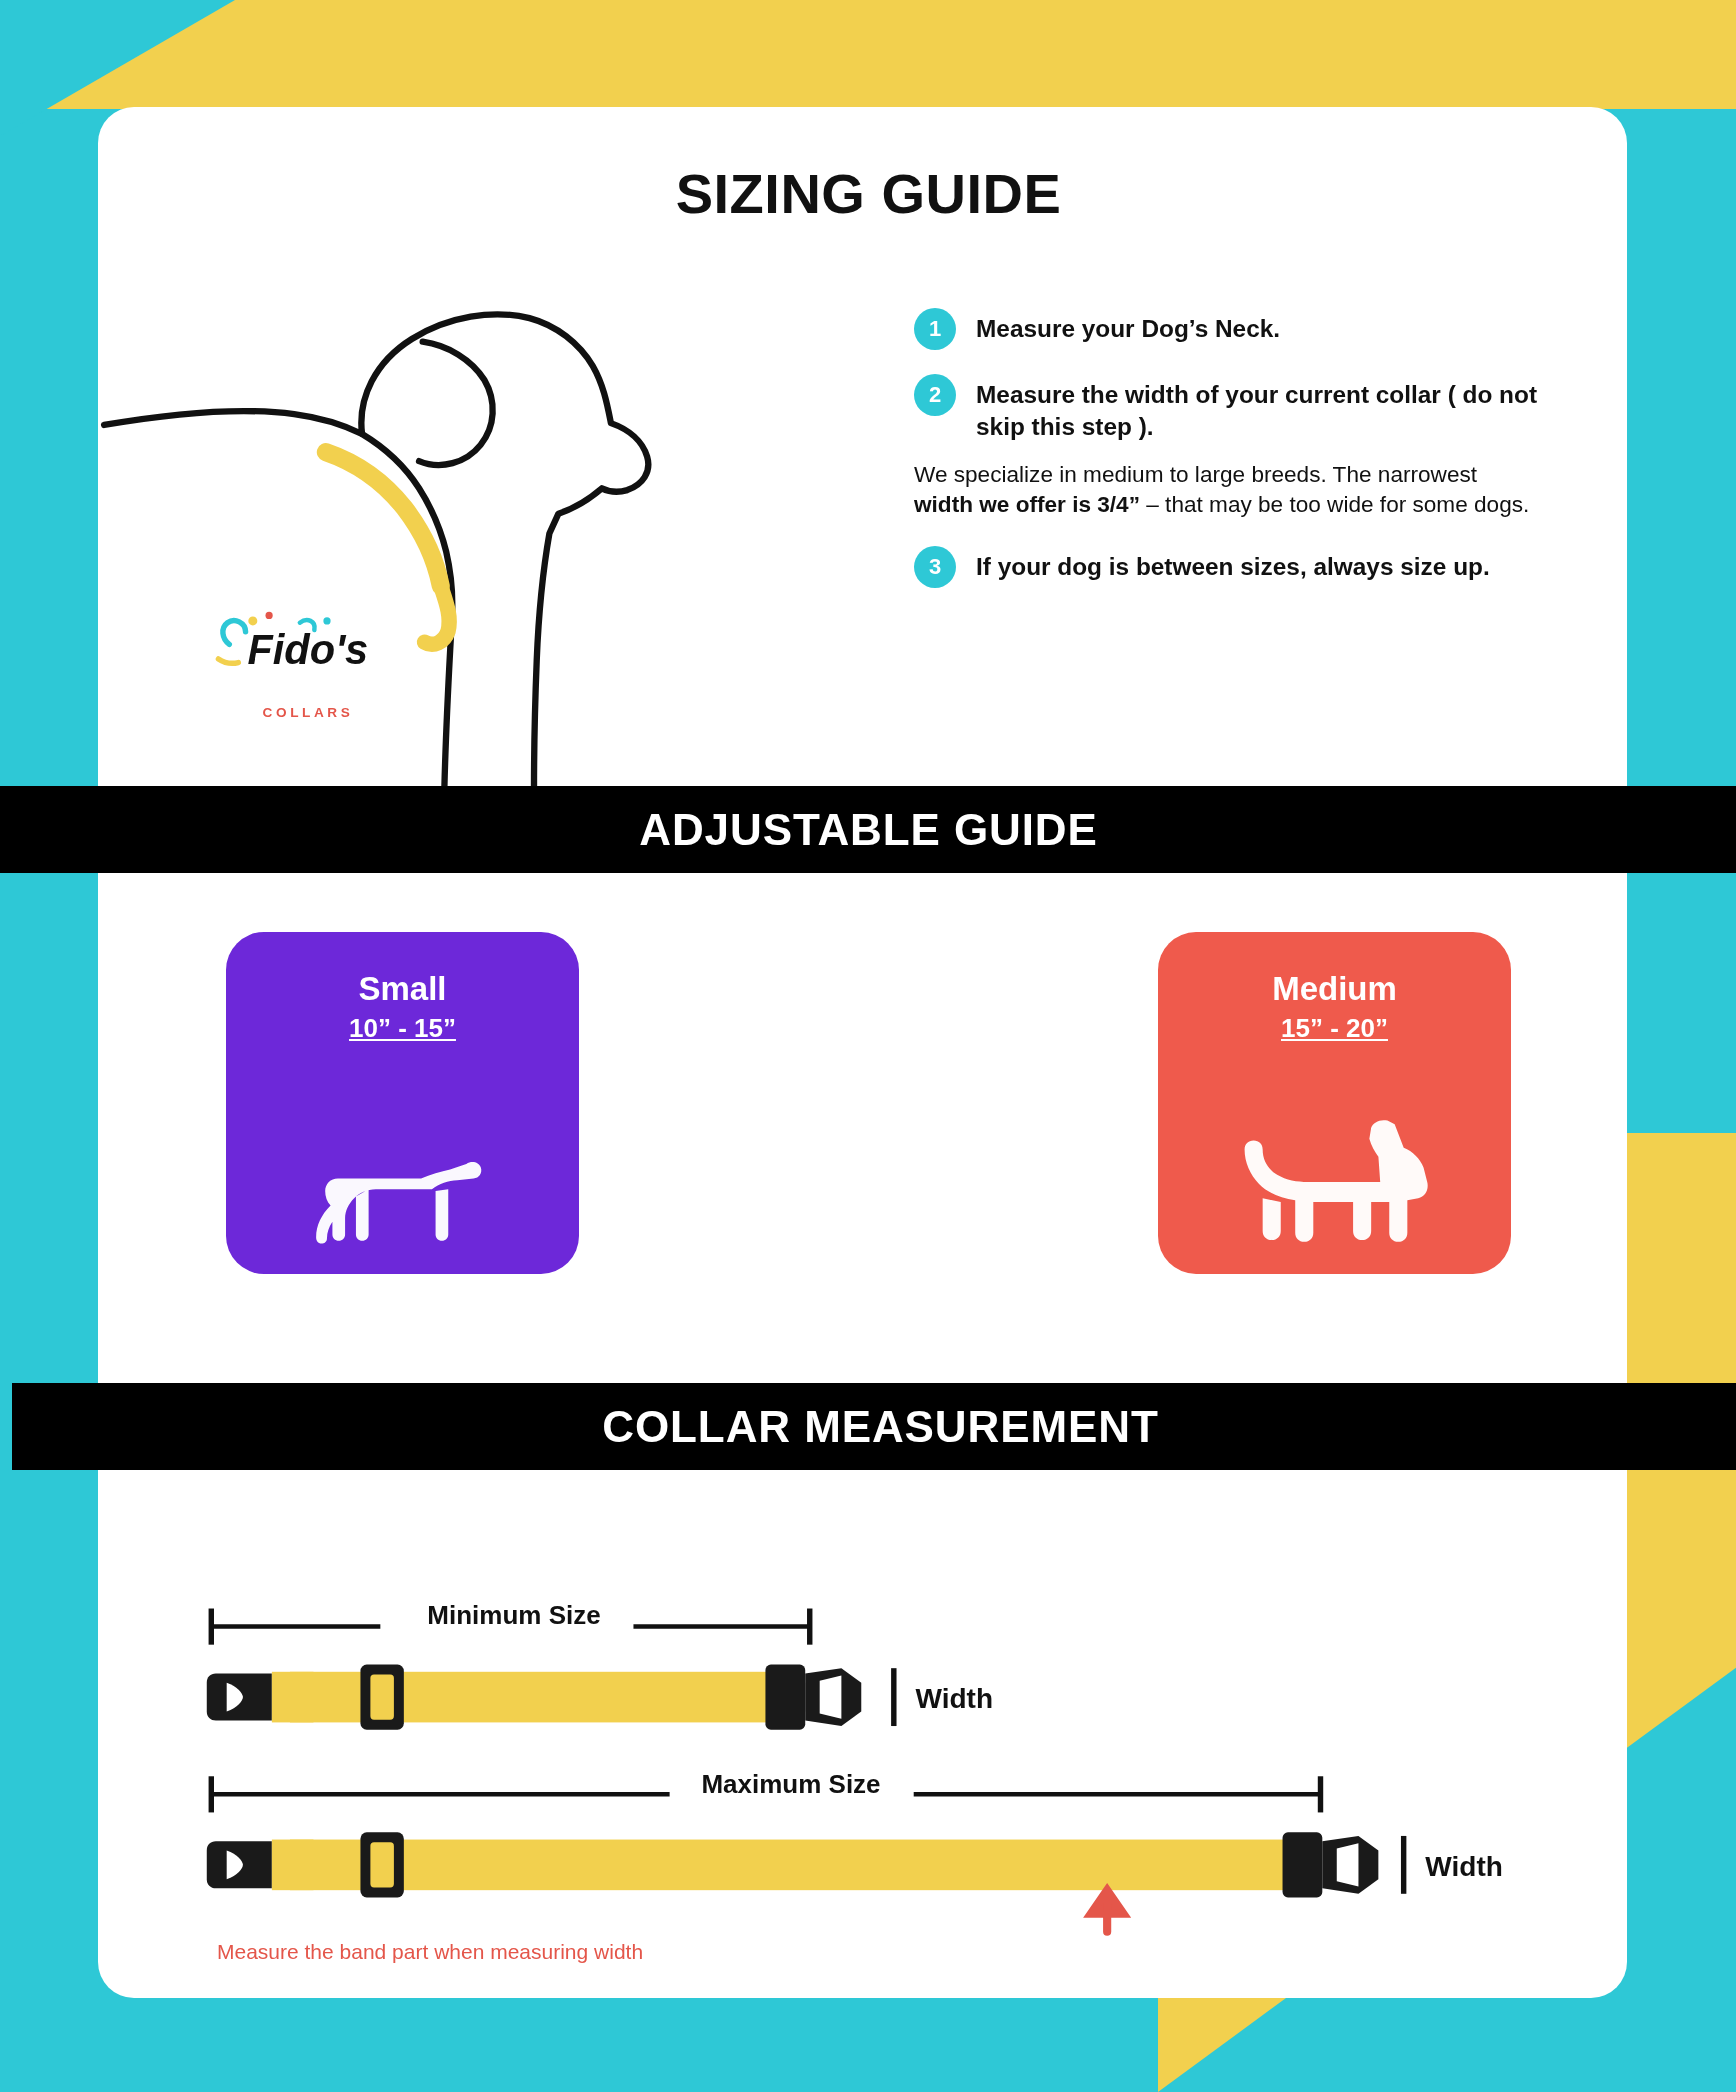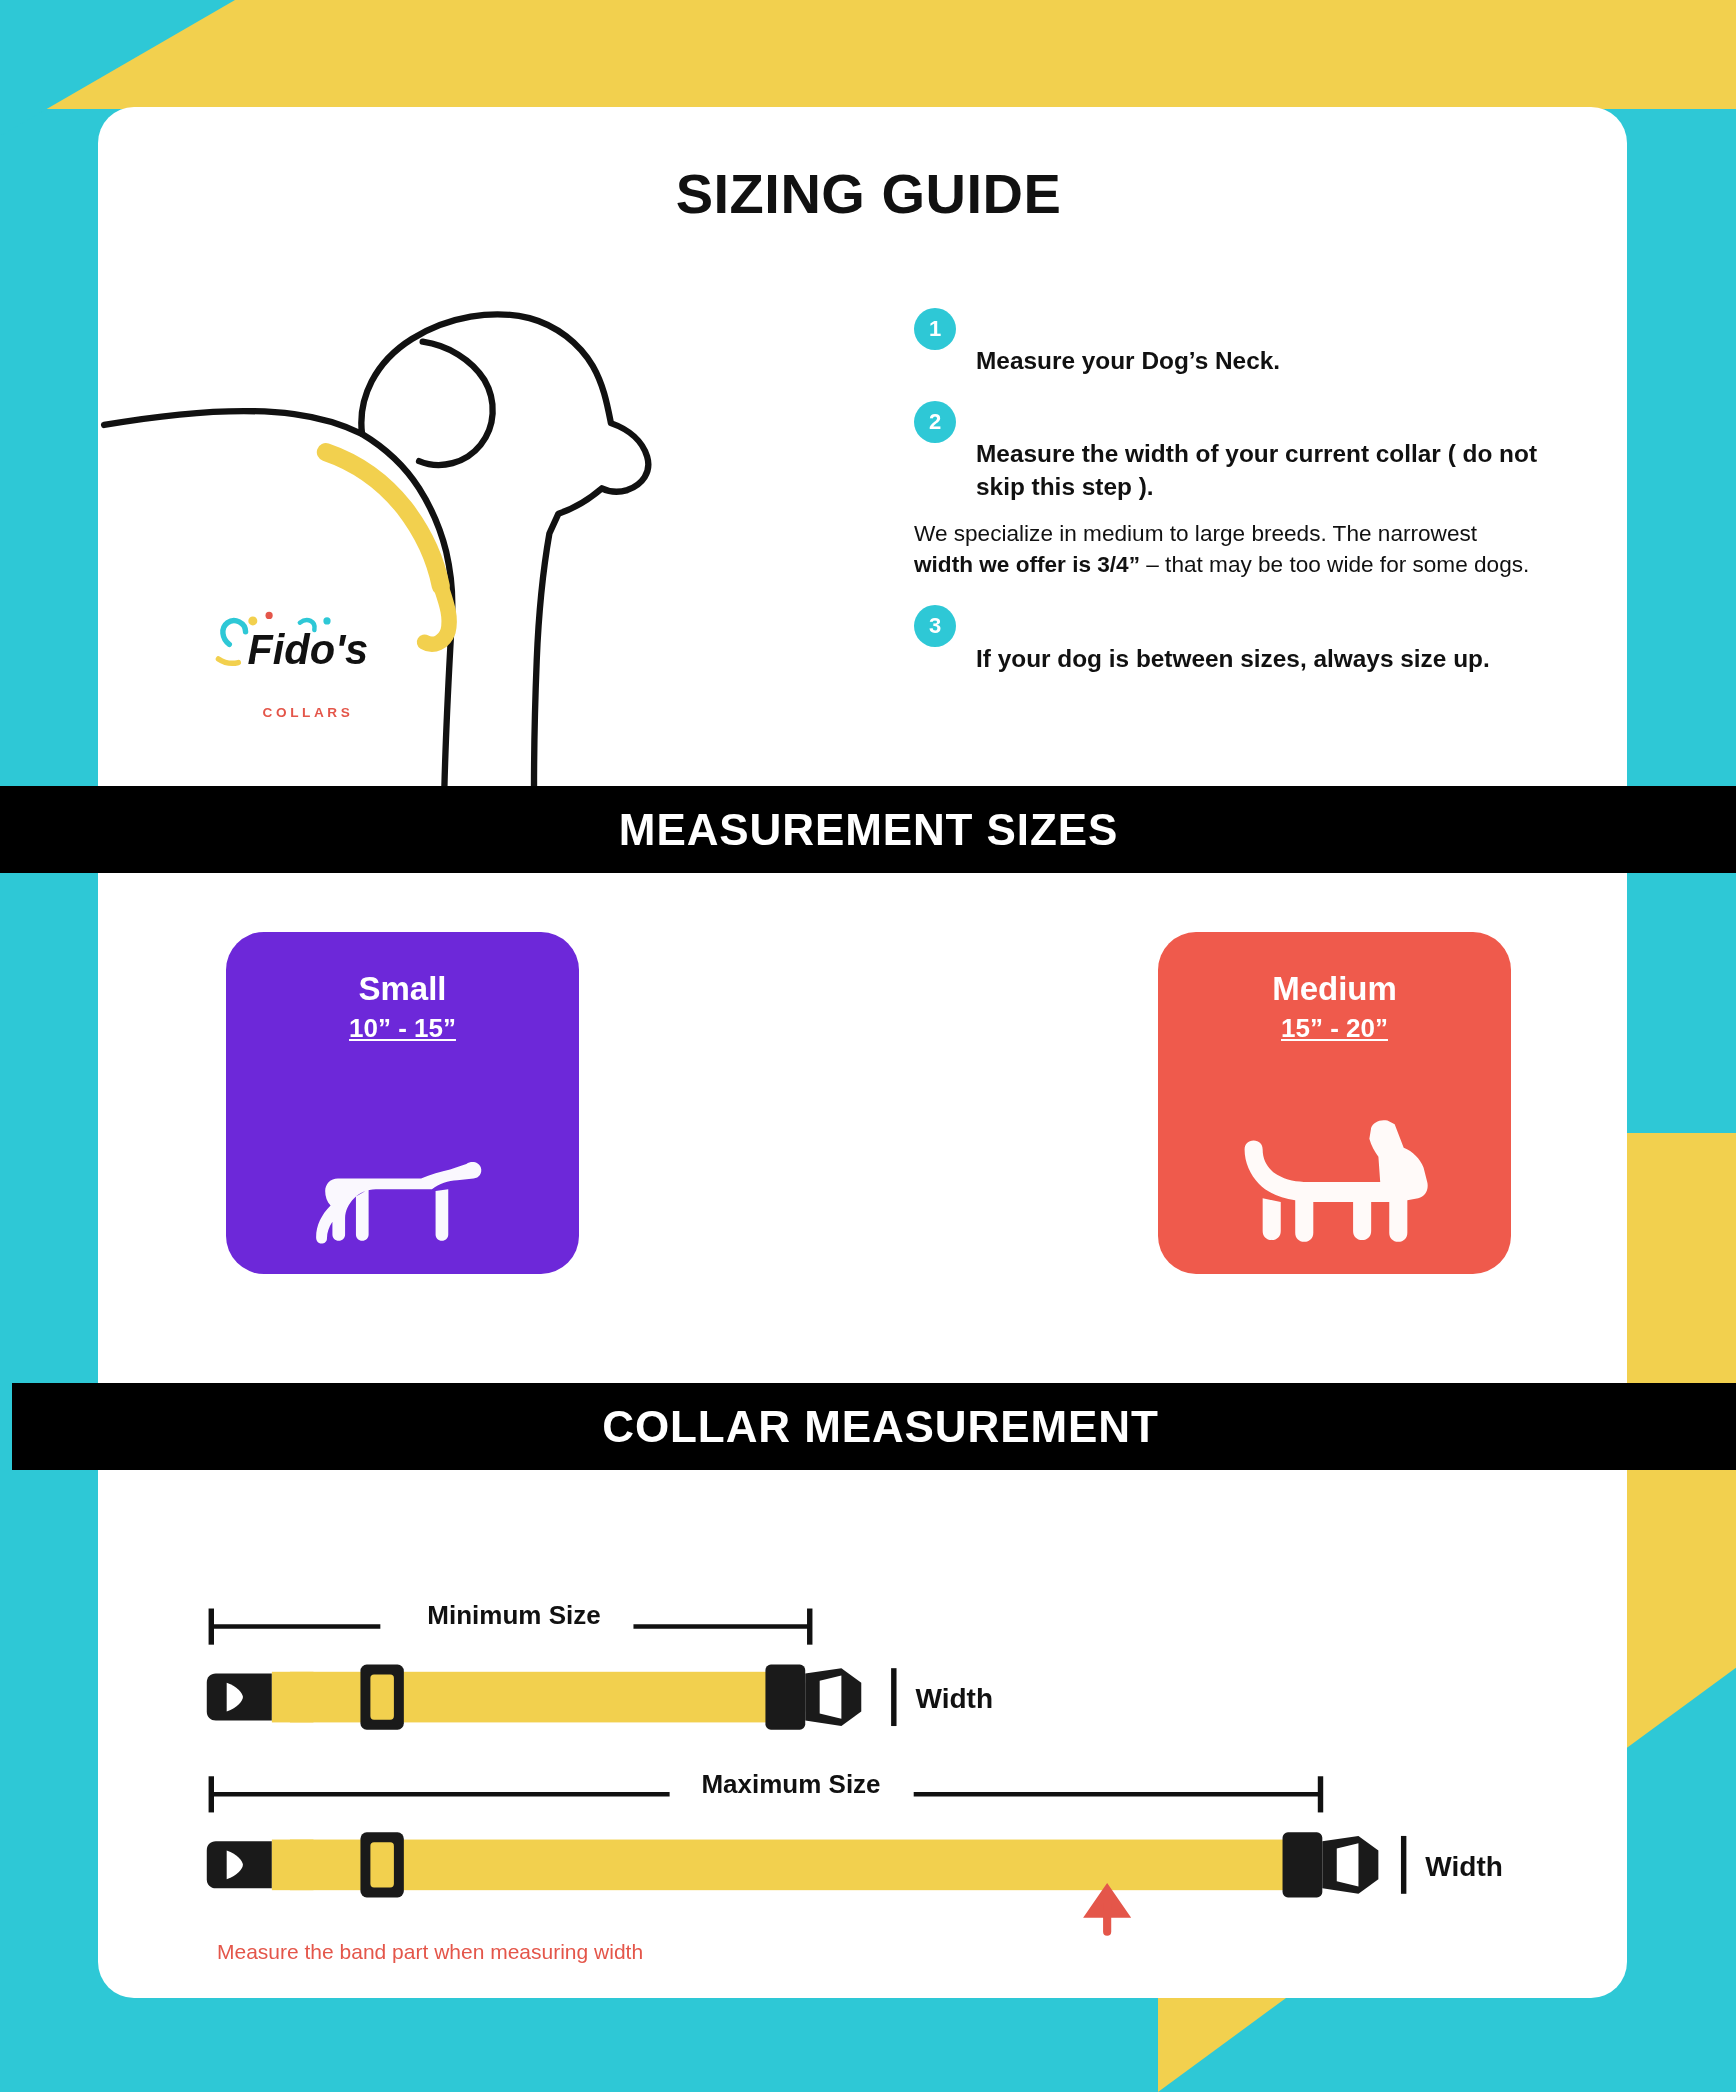--- a/index.html
+++ b/index.html
@@ -73,21 +73,21 @@
 
   
   .steps{position:absolute;left:914px;top:308px;width:633px;}
   .step-row{display:flex;align-items:flex-start;margin-bottom:23.5px;}
   .step-num{
     flex:0 0 auto;width:42px;height:42px;border-radius:50%;
     background:#2ec8d6;color:#fff;font-size:22px;font-weight:bold;
     display:flex;align-items:center;justify-content:center;margin-right:20px;
   }
   .step-text{
-    font-size:24.4px;font-weight:bold;color:#111;line-height:1.32;padding-top:5.4px;margin-top:32px;
+    font-size:24.4px;font-weight:bold;color:#111;line-height:1.32;padding-top:5.4px;
   }
   .note{
     font-size:22.6px;color:#111;line-height:1.35;margin:-7.2px 0 25px 0;width:624px;
   }
   .note b{font-weight:bold;}
 
   
   .sizes{
     position:absolute;left:226px;top:932px;width:1285px;height:344px;
     display:flex;justify-content:space-between;
@@ -170,21 +170,21 @@
   </div>
 
   <div class="step-row">
     <div class="step-num">3</div>
     <div class="step-text">If your dog is between sizes, always size up.</div>
   </div>
 
 </div>
 
 <div class="band" id="band-adjustable">
-  <div class="band-text">MEASUREMENT SIZES</div>
+  <div class="band-text">ADJUSTABLE GUIDE</div>
 </div>
 
 <div class="sizes">
 
   <div class="size-card" style="background:#6d28d9">
     <div class="size-name">Small</div>
     <div class="size-range">10” - 15”</div>
     <svg class="size-dog" width="181" height="118" viewBox="0 0 200 130">
       <path d="M170 34 C176 30 184 32 186 38 C188 44 184 50 178 50 L160 52
                C150 52 140 56 132 62 L70 62 C60 62 52 66 46 72

